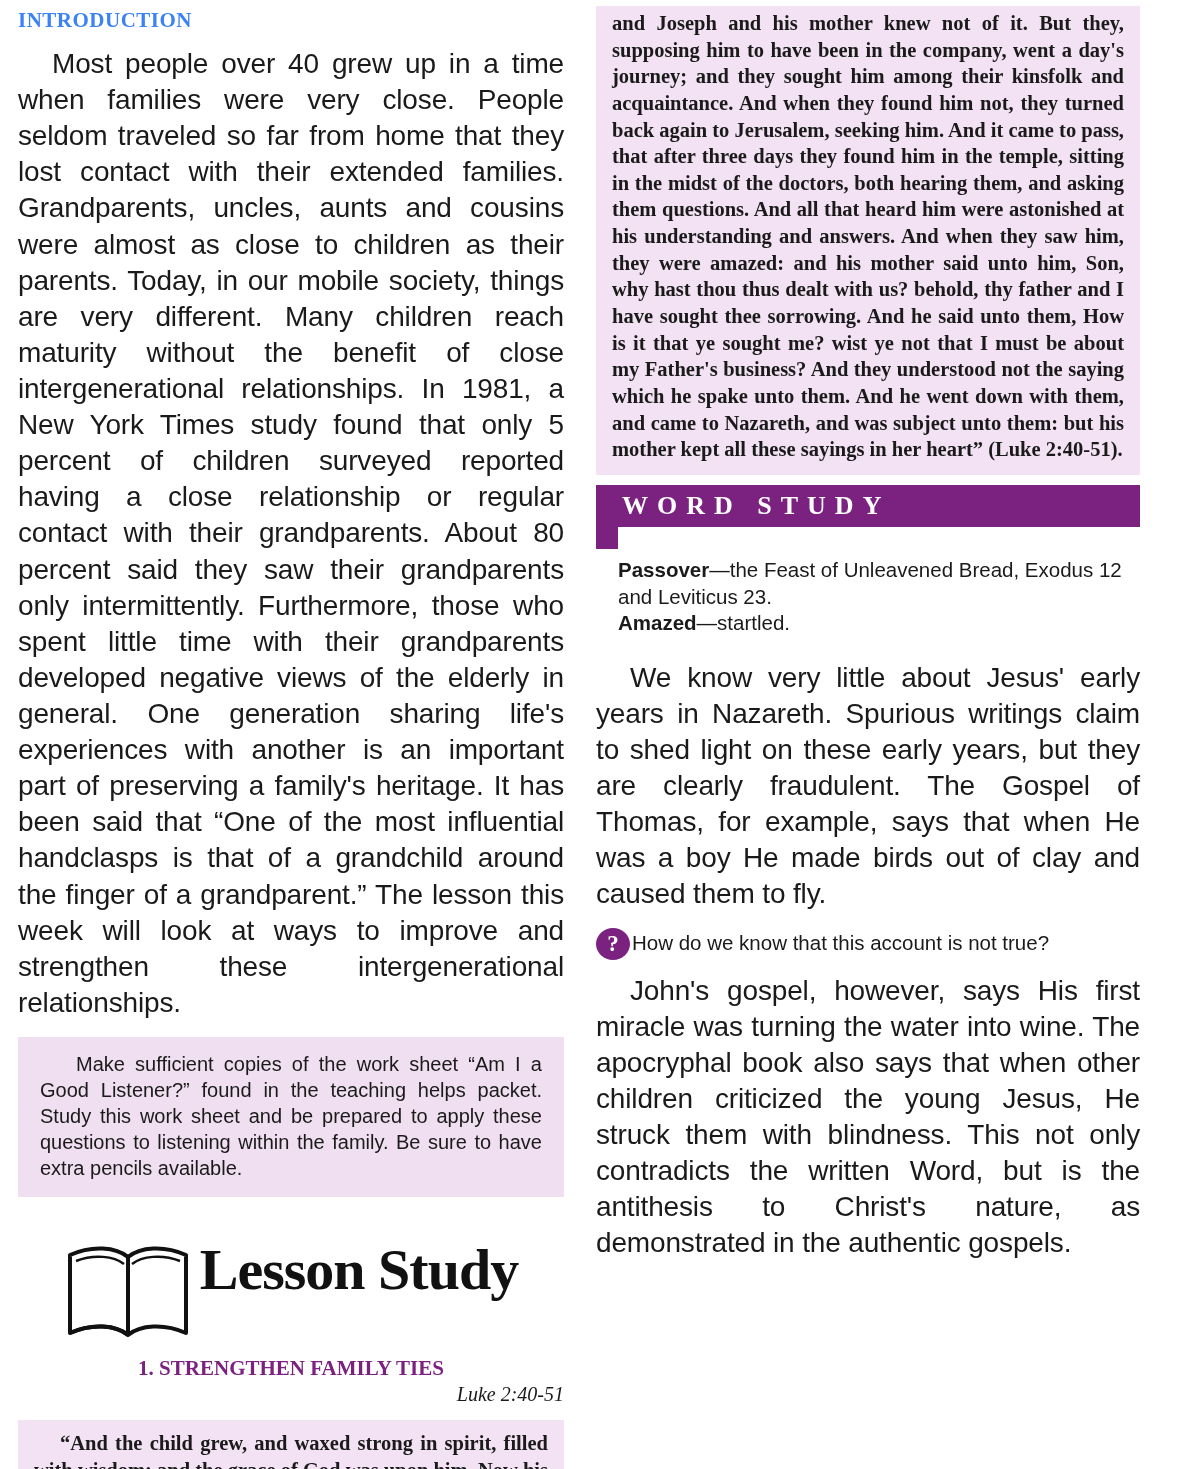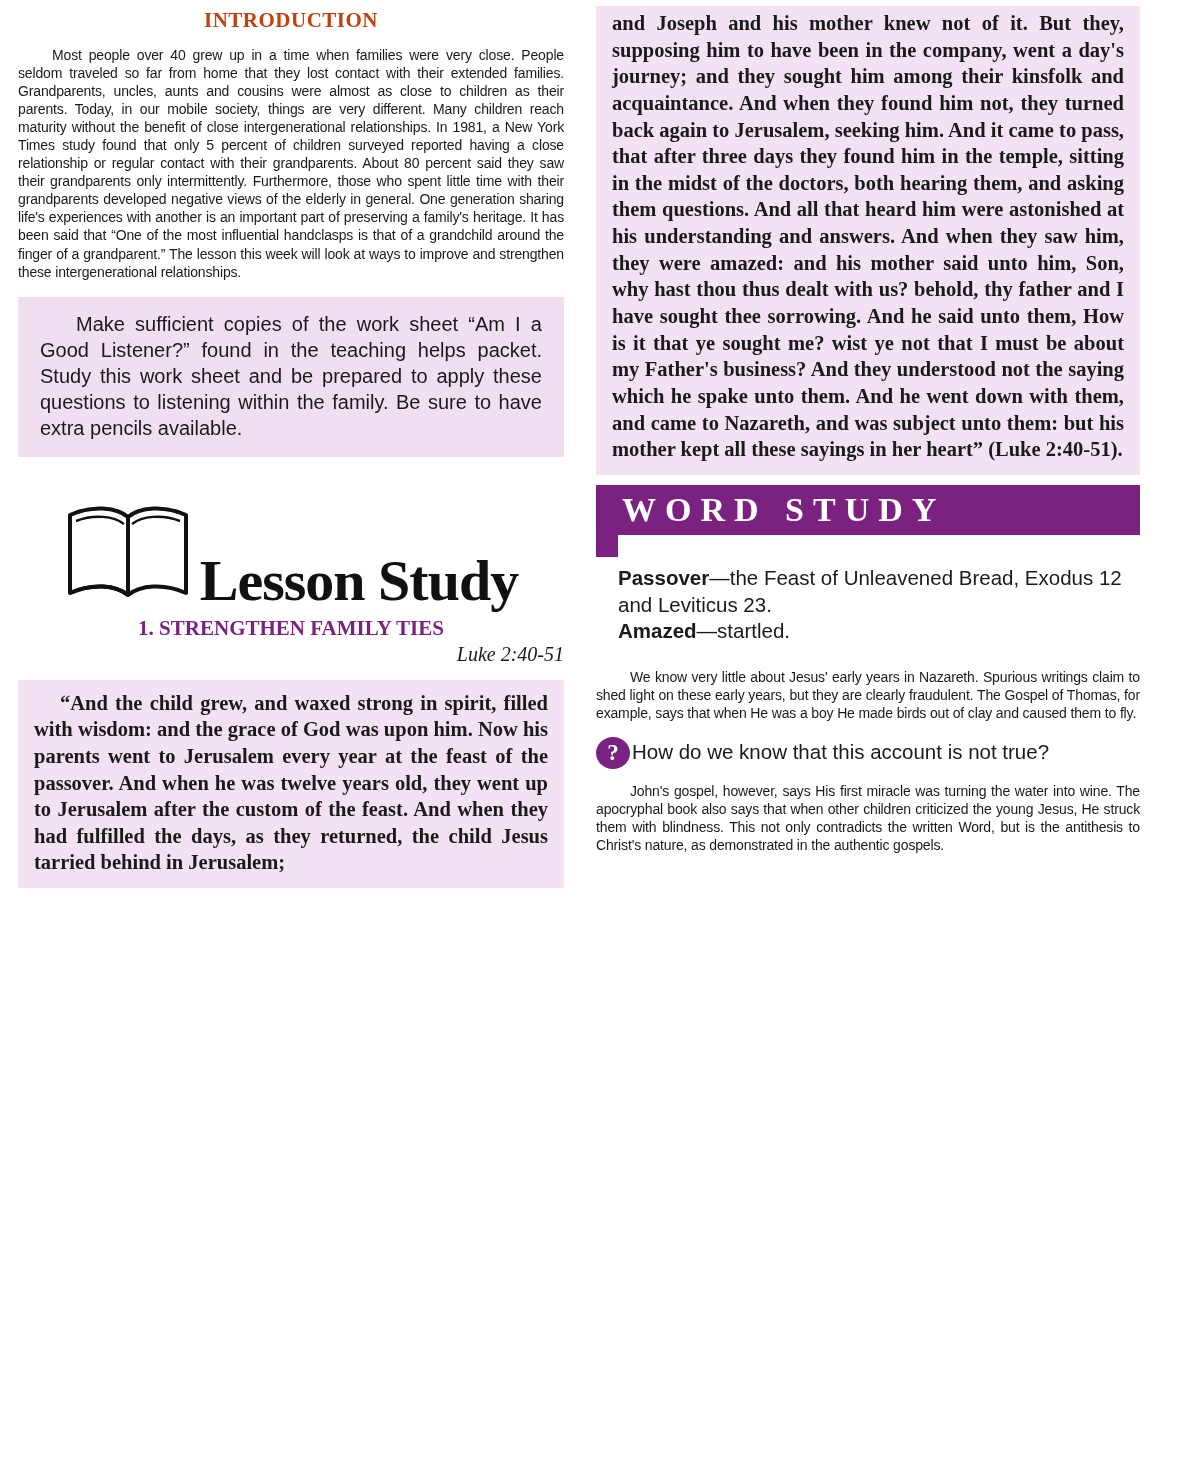--- a/index.html
+++ b/index.html
@@ -30,24 +30,24 @@
     width: 560px;
     padding-right: 14px;
   }
   .col-right {
     width: 562px;
     padding-left: 18px;
   }
 
   
   .section-title {
-    color: #c2410c;
+    color: #3b82f6;
     font-weight: bold;
     font-size: 21px;
-    text-align: center;
+    text-align: left;
     letter-spacing: 0.5px;
     margin: 2px 0 10px 0;
     font-family: "Liberation Serif", serif;
   }
   .lesson-heading {
     color: #7b2280;
     font-weight: bold;
     font-size: 21px;
     text-align: center;
     margin: 6px 0 2px 0;
@@ -56,21 +56,21 @@
   .lesson-ref {
     font-style: italic;
     font-size: 20px;
     text-align: right;
     margin: 0 0 14px 0;
     font-family: "Liberation Serif", serif;
   }
 
   
   .body-text {
-    font-size: 14px;
+    font-size: 28px;
     line-height: 1.29;
     text-align: justify;
     margin: 13px 0 12px 0;
     letter-spacing: -0.15px;
   }
   .body-text.indent::first-letter { }
   .indent { text-indent: 34px; }
 
   
   .tip-box {
@@ -79,21 +79,21 @@
     font-size: 20px;
     line-height: 1.30;
     text-align: justify;
     margin-top: 16px;
   }
   .tip-box .tip-indent { text-indent: 36px; }
 
   
   .lesson-study {
     display: flex;
-    align-items: flex-end;
+    align-items: flex-start;
     justify-content: center;
     margin: 44px 0 6px 0;
     gap: 6px;
   }
   .book-icon { flex: 0 0 auto; }
   .lesson-study-title {
     font-family: "Liberation Serif", serif;
     font-weight: bold;
     font-size: 58px;
     letter-spacing: -1px;
@@ -114,21 +114,21 @@
   .scripture.top {
     padding-top: 4px;
   }
   .scripture .sc-indent { text-indent: 26px; }
 
   
   .word-study-bar {
     background: #7b2280;
     color: #ffffff;
     font-weight: bold;
-    font-size: 34px;
+    font-size: 26px;
     letter-spacing: 9px;
     padding: 6px 0 6px 26px;
     font-family: "Liberation Serif", serif;
     margin-top: 10px;
   }
   .word-study-body {
     display: flex;
     margin-bottom: 10px;
     flex-direction: column;
   }

